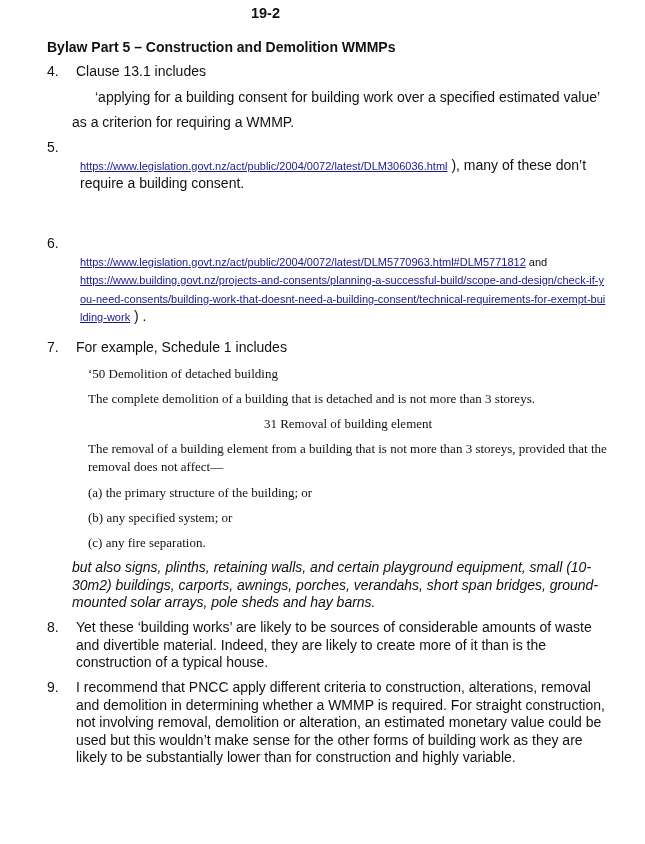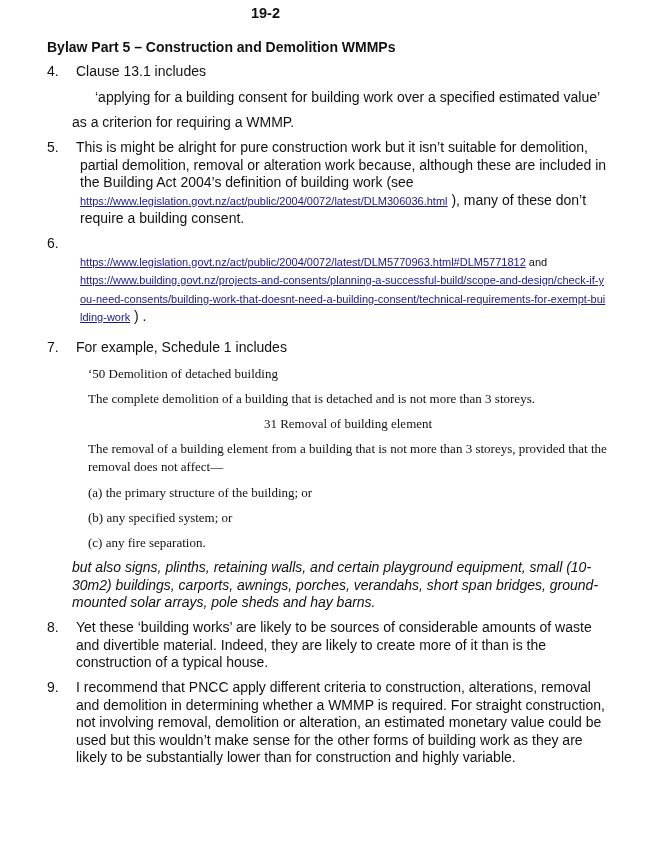--- a/index.html
+++ b/index.html
@@ -38,21 +38,21 @@
 <div class="item body" style="top:63px;">
   <span class="num">4.</span>
   <div class="txt">Clause 13.1 includes</div>
 </div>
 <div class="quote-s body" style="top:89px; left:95px;">‘applying for a building consent for building work over a specified estimated value’</div>
 <div class="quote-s body" style="top:114px; left:72px;">as a criterion for requiring a WMMP.</div>
 
 <div class="item body" style="top:139px;">
   <span class="num">5.</span>
   <div class="txt" style="padding-left:4px;text-indent:-4px;">
-    <span>This is might be alright for pure construction work but it isn’t suitable for demolition, partial demolition, removal or alteration work because, although these are included in the Building Act 2004’s definition of building work (see</span><br>
+    <br>
     <a class="link" href="#">https://www.legislation.govt.nz/act/public/2004/0072/latest/DLM306036.html</a><span> ), many of these don’t require a building consent.</span>
   </div>
 </div>
 
 <div class="item body" style="top:235px;">
   <span class="num">6.</span>
   <div class="txt" style="padding-left:4px;text-indent:-4px;">
     <br>
     <a class="link" href="#">https://www.legislation.govt.nz/act/public/2004/0072/latest/DLM5770963.html#DLM5771812</a><span style="font-size:11px;"> and </span><br>
     <a class="link" href="#" style="word-break:break-all;">https://www.building.govt.nz/projects-and-consents/planning-a-successful-build/scope-and-design/check-if-you-need-consents/building-work-that-doesnt-need-a-building-consent/technical-requirements-for-exempt-building-work</a><span> ) .</span>

